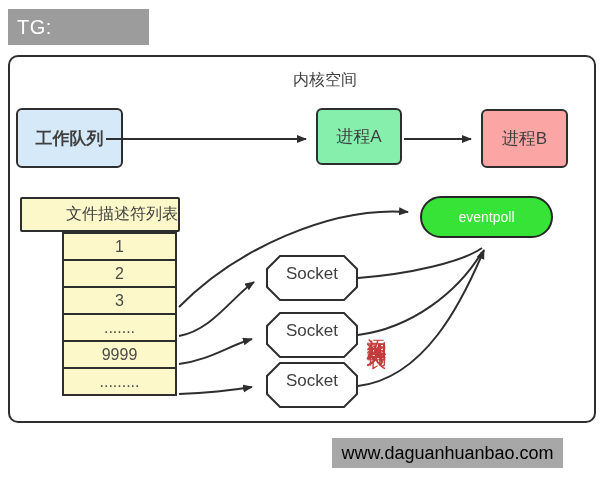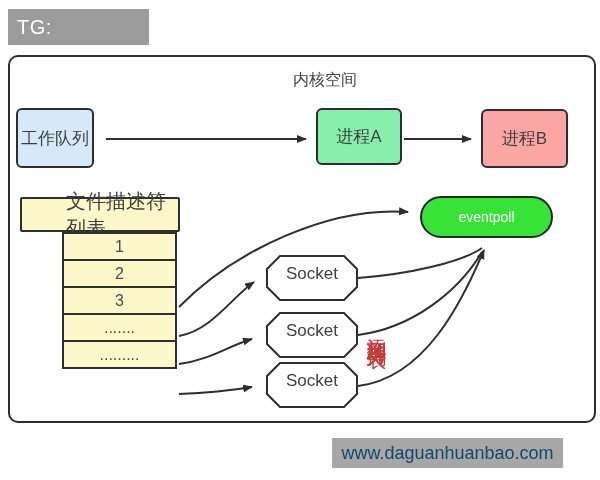--- a/index.html
+++ b/index.html
@@ -19,28 +19,28 @@
     border:2px solid #2e2e2e;border-radius:10px;
   }
   .kernel-title{
     left:8px;top:70px;width:588px;text-align:center;font-size:16px;color:#404040;padding-left:46px;
   }
   
   .node{
     border:2px solid #2e2e2e;border-radius:6px;display:flex;
     align-items:center;justify-content:center;color:#3f3f3f;font-size:17px;
   }
-  .work-queue{left:16px;top:108px;width:78px;height:60px;background:#d6e9f8;}
+  .work-queue{left:16px;top:108px;width:107px;height:60px;background:#d6e9f8;font-weight:bold;}
   .proc-a{left:316px;top:108px;width:86px;height:57px;background:#86efac;}
   .proc-b{left:481px;top:109px;width:87px;height:59px;background:#fca5a5;}
   
   .fd-header{
     left:20px;top:197px;width:160px;height:35px;background:#fcf8ca;
     border:2px solid #2e2e2e;display:flex;align-items:center;justify-content:center;
-    font-size:20px;color:#3f3f3f;border-radius:2px;padding-left:44px;
+    font-size:16px;color:#3f3f3f;border-radius:2px;padding-left:44px;
   }
   .fd-rows{left:62px;top:232px;width:115px;}
   .fd-row{
     box-sizing:border-box;width:115px;height:29px;margin-top:-2px;background:#fcf8ca;
     border:2px solid #2e2e2e;display:flex;align-items:center;justify-content:center;
     font-size:16px;color:#4a4a4a;
   }
   .fd-row:first-child{margin-top:0;}
   
   .socket-label{
@@ -57,21 +57,21 @@
     justify-content:center;color:#ffffff;font-size:14px;z-index:1;
   }
   
   .red-note{
     left:355px;top:247px;height:164px;width:36px;
     writing-mode:vertical-rl;text-orientation:upright;
     font-size:20px;letter-spacing:2px;color:#c23b3b;z-index:4;text-align:center;
   }
   
   .watermark{
-    left:332px;top:438px;width:231px;height:30px;background:#a7a7a7;color:#0c4a6e;
+    left:332px;top:438px;width:231px;height:30px;background:#a7a7a7;color:#000000;
     font-size:18px;line-height:30px;text-align:center;
   }
   svg.overlay{position:absolute;left:0;top:0;z-index:2;pointer-events:none;}
 </style>
 </head>
 <body>
 
 <div class="abs badge">TG: MYYJJPP</div>
 
 <div class="abs kernel"></div>
@@ -80,20 +80,21 @@
 <div class="abs node work-queue">工作队列</div>
 <div class="abs node proc-a">进程A</div>
 <div class="abs node proc-b">进程B</div>
 
 <div class="abs fd-header">文件描述符列表</div>
 <div class="abs fd-rows">
   <div class="fd-row">1</div>
   <div class="fd-row">2</div>
   <div class="fd-row">3</div>
   <div class="fd-row">.......</div>
+  <div class="fd-row">9999</div>
   <div class="fd-row">.........</div>
 </div>
 
 <svg class="overlay" width="600" height="480" viewBox="0 0 600 480">
   <defs>
     <marker id="arw" markerWidth="11" markerHeight="10" refX="9" refY="4" orient="auto" markerUnits="userSpaceOnUse">
       <path d="M0,0 L10,4 L0,8 Z" fill="#2e2e2e"></path>
     </marker>
   </defs>
 

